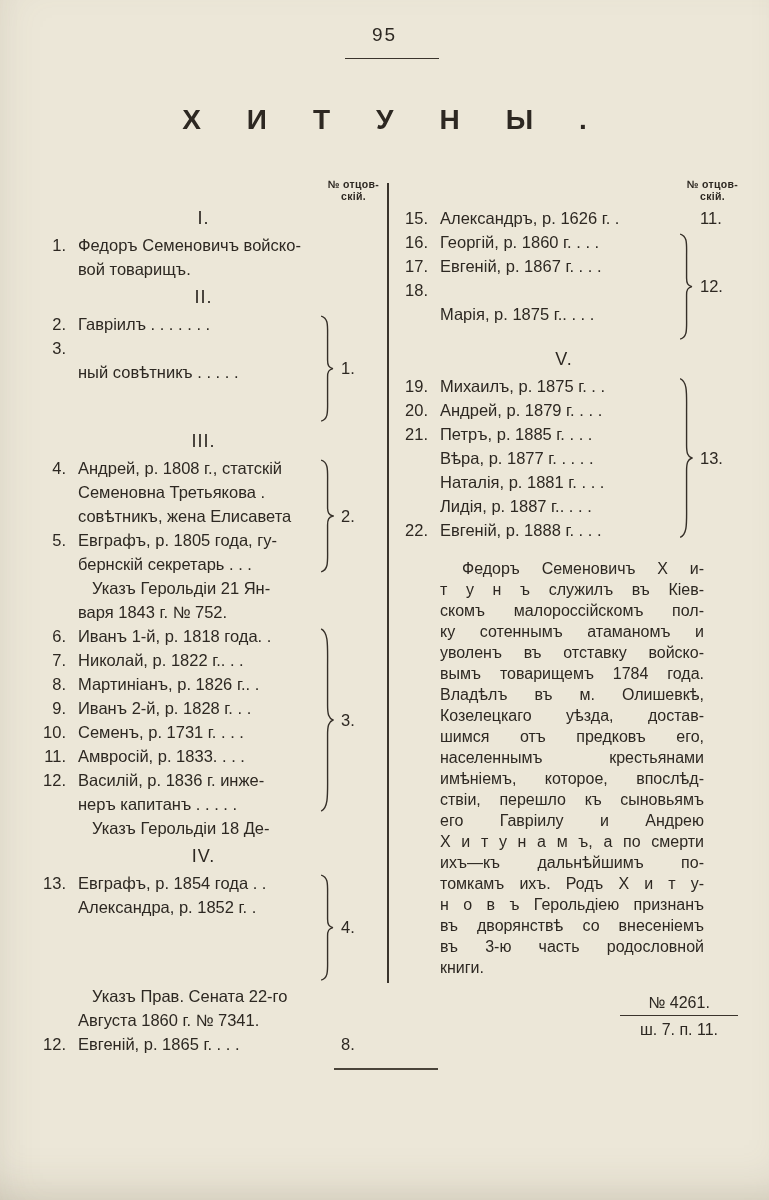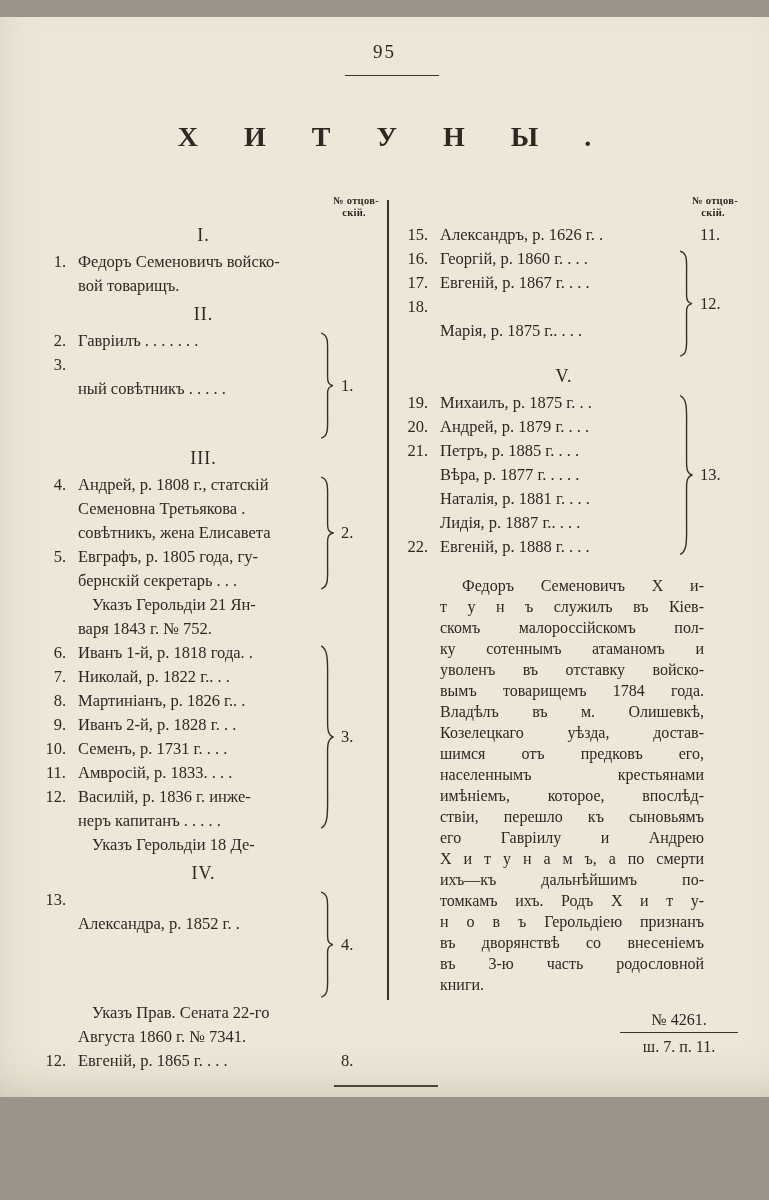--- a/index.html
+++ b/index.html
@@ -1,20 +1,20 @@
 <!DOCTYPE html>
 <html><head>
 <meta charset="utf-8">
 <style>
   html,body{margin:0;padding:0;background:#9a958a;}
   .sheet{
-    position:relative;width:769px;height:1080px;margin:17px auto;
+    position:relative;width:769px;height:1200px;margin:0 auto;
     background:linear-gradient(180deg,#efead b 0%,#ece7d8 60%,#e8e3d2 100%);
     background-color:#ece7d8;
-    font-family:Liberation Serif, serif;
+    font-family:Liberation Sans, sans-serif;
     color:#2d2822;overflow:hidden;
     box-shadow:inset 0 -35px 50px -35px rgba(110,100,80,.28), inset 25px 0 60px -45px rgba(110,100,80,.22);
   }
   .pageno{position:absolute;top:24px;left:0;right:0;text-align:center;font-size:19px;letter-spacing:2px;}
   .pagenorule{position:absolute;top:58px;left:345px;width:94px;border-top:1.5px solid #3a342c;}
   .title{position:absolute;top:104px;left:0;right:0;text-align:center;font-size:28px;font-weight:bold;}
   .title span{letter-spacing:46px;margin-right:-46px;}
   .divider{position:absolute;left:387px;top:183px;height:800px;width:1.6px;background:#3a342c;}
   .col{position:absolute;top:178px;font-size:16.5px;}
   .col-left{left:38px;width:341px;}
@@ -189,20 +189,21 @@
     <div class="note">
       <div class="n1">Указъ Герольдіи 18 Де-</div>
     </div>
 
     <div class="heading">IV.</div>
 
     <div class="group">
       <div class="glines">
         <div class="line">
             <span class="num">13.</span>
+            <span class="txt">Евграфъ, р. 1854 года . .</span>
           </div>
         <div class="line">
             <span class="num"></span>
             <span class="txt">Александра, р. 1852 г. .</span>
           </div>
       </div>
       <div class="bracecol">
           <svg viewBox="0 0 14 100" preserveAspectRatio="none">
             <path d="M2,1 C9,3 8,10 8,22 L8,42 C8,47 9,49 13,50 C9,51 8,53 8,58 L8,78 C8,90 9,97 2,99" fill="none" stroke="#352f28" stroke-width="1.4" vector-effect="non-scaling-stroke"></path>
           </svg>

